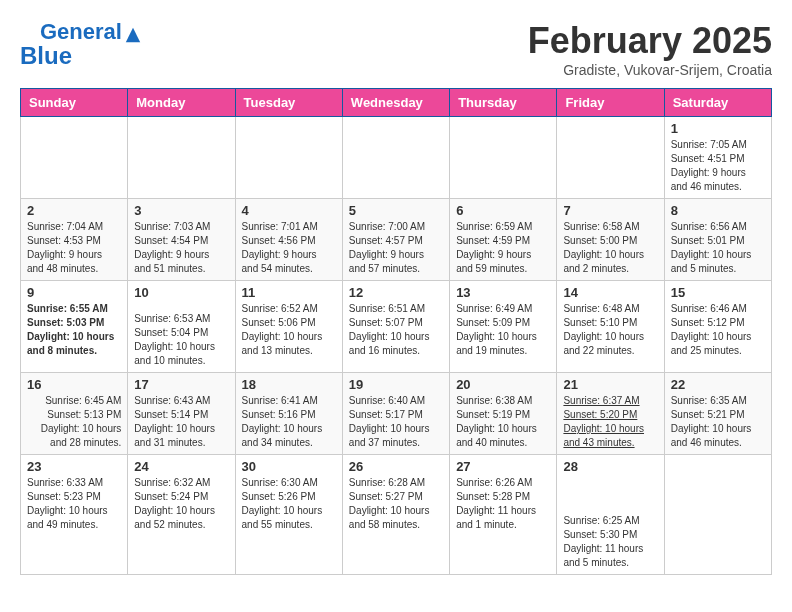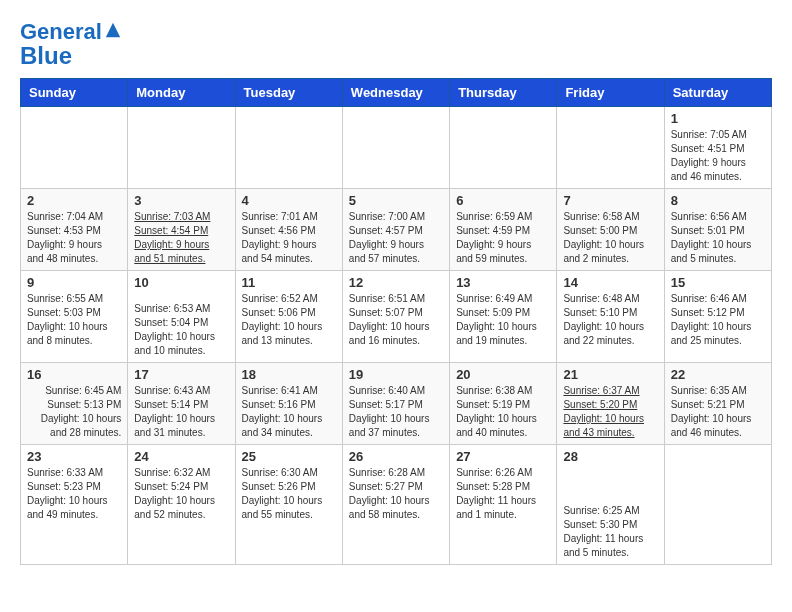--- a/index.html
+++ b/index.html
@@ -46,21 +46,21 @@
     .location {
       font-size: 14px;
       color: #555;
     }
     .calendar-table {
       width: 100%;
       border-collapse: collapse;
       border: 1px solid #ccc;
     }
     .calendar-table th {
-      background-color: #1d4ed8;
+      background-color: #ec4899;
       color: #fff;
       font-size: 13px;
       font-weight: bold;
       padding: 6px 8px;
       text-align: left;
       border: 1px solid #1558a0;
     }
     .calendar-table td {
       vertical-align: top;
       border: 1px solid #ccc;
@@ -87,28 +87,32 @@
     .empty-cell {
       background: #fff;
     }
   </style>
 </head>
 <body>
 
 <div class="header-section">
   <div class="logo">
     <div>
-      <div style="display:flex;align-items:center;">
+      <div style="display:flex;align-items:flex-end;margin-left:20px;">
         <span class="logo-text"><span>General</span></span>
         <svg class="logo-icon" viewBox="0 0 20 20" xmlns="http://www.w3.org/2000/svg">
           <polygon points="2,18 10,2 18,18" fill="#1a6bbf"></polygon>
         </svg>
       </div>
       <div style="font-size:24px;font-weight:bold;color:#1a6bbf;line-height:1;">Blue</div>
     </div>
+  </div>
+  <div class="title-section">
+    <div class="month-title">February 2025</div>
+    <div class="location">Gradiste, Vukovar-Srijem, Croatia</div>
   </div>
 </div>
 
 <table class="calendar-table">
   <thead>
     <tr>
     <th>Sunday</th>
         <th>Monday</th>
         <th>Tuesday</th>
         <th>Wednesday</th>
@@ -136,21 +140,21 @@
       <tr>
         <td>
           <div class="day-number">2</div>
           <div class="day-info" style="white-space: pre-line;">Sunrise: 7:04 AM
 Sunset: 4:53 PM
 Daylight: 9 hours
 and 48 minutes.</div>
         </td>
         <td>
           <div class="day-number">3</div>
-          <div class="day-info" style="white-space: pre-line; text-decoration: underline;">Sunrise: 7:03 AM
+          <div class="day-info" style="white-space: pre-line;">Sunrise: 7:03 AM
 Sunset: 4:54 PM
 Daylight: 9 hours
 and 51 minutes.</div>
         </td>
         <td>
           <div class="day-number">4</div>
           <div class="day-info" style="white-space: pre-line;">Sunrise: 7:01 AM
 Sunset: 4:56 PM
 Daylight: 9 hours
 and 54 minutes.</div>
@@ -180,21 +184,21 @@
           <div class="day-number">8</div>
           <div class="day-info" style="white-space: pre-line;">Sunrise: 6:56 AM
 Sunset: 5:01 PM
 Daylight: 10 hours
 and 5 minutes.</div>
         </td>
       </tr>
       <tr>
         <td>
           <div class="day-number">9</div>
-          <div class="day-info" style="white-space: pre-line;">Sunrise: 6:55 AM
+          <div class="day-info" style="white-space: pre-line; font-weight: bold;">Sunrise: 6:55 AM
 Sunset: 5:03 PM
 Daylight: 10 hours
 and 8 minutes.</div>
         </td>
         <td>
           <div class="day-number">10</div>
           <div class="day-info" style="white-space: pre-line; margin-top: 12px;">Sunrise: 6:53 AM
 Sunset: 5:04 PM
 Daylight: 10 hours
 and 10 minutes.</div>
@@ -295,21 +299,21 @@
 and 49 minutes.</div>
         </td>
         <td>
           <div class="day-number">24</div>
           <div class="day-info" style="white-space: pre-line;">Sunrise: 6:32 AM
 Sunset: 5:24 PM
 Daylight: 10 hours
 and 52 minutes.</div>
         </td>
         <td>
-          <div class="day-number">25</div>
+          <div class="day-number">30</div>
           <div class="day-info" style="white-space: pre-line;">Sunrise: 6:30 AM
 Sunset: 5:26 PM
 Daylight: 10 hours
 and 55 minutes.</div>
         </td>
         <td>
           <div class="day-number">26</div>
           <div class="day-info" style="white-space: pre-line;">Sunrise: 6:28 AM
 Sunset: 5:27 PM
 Daylight: 10 hours

